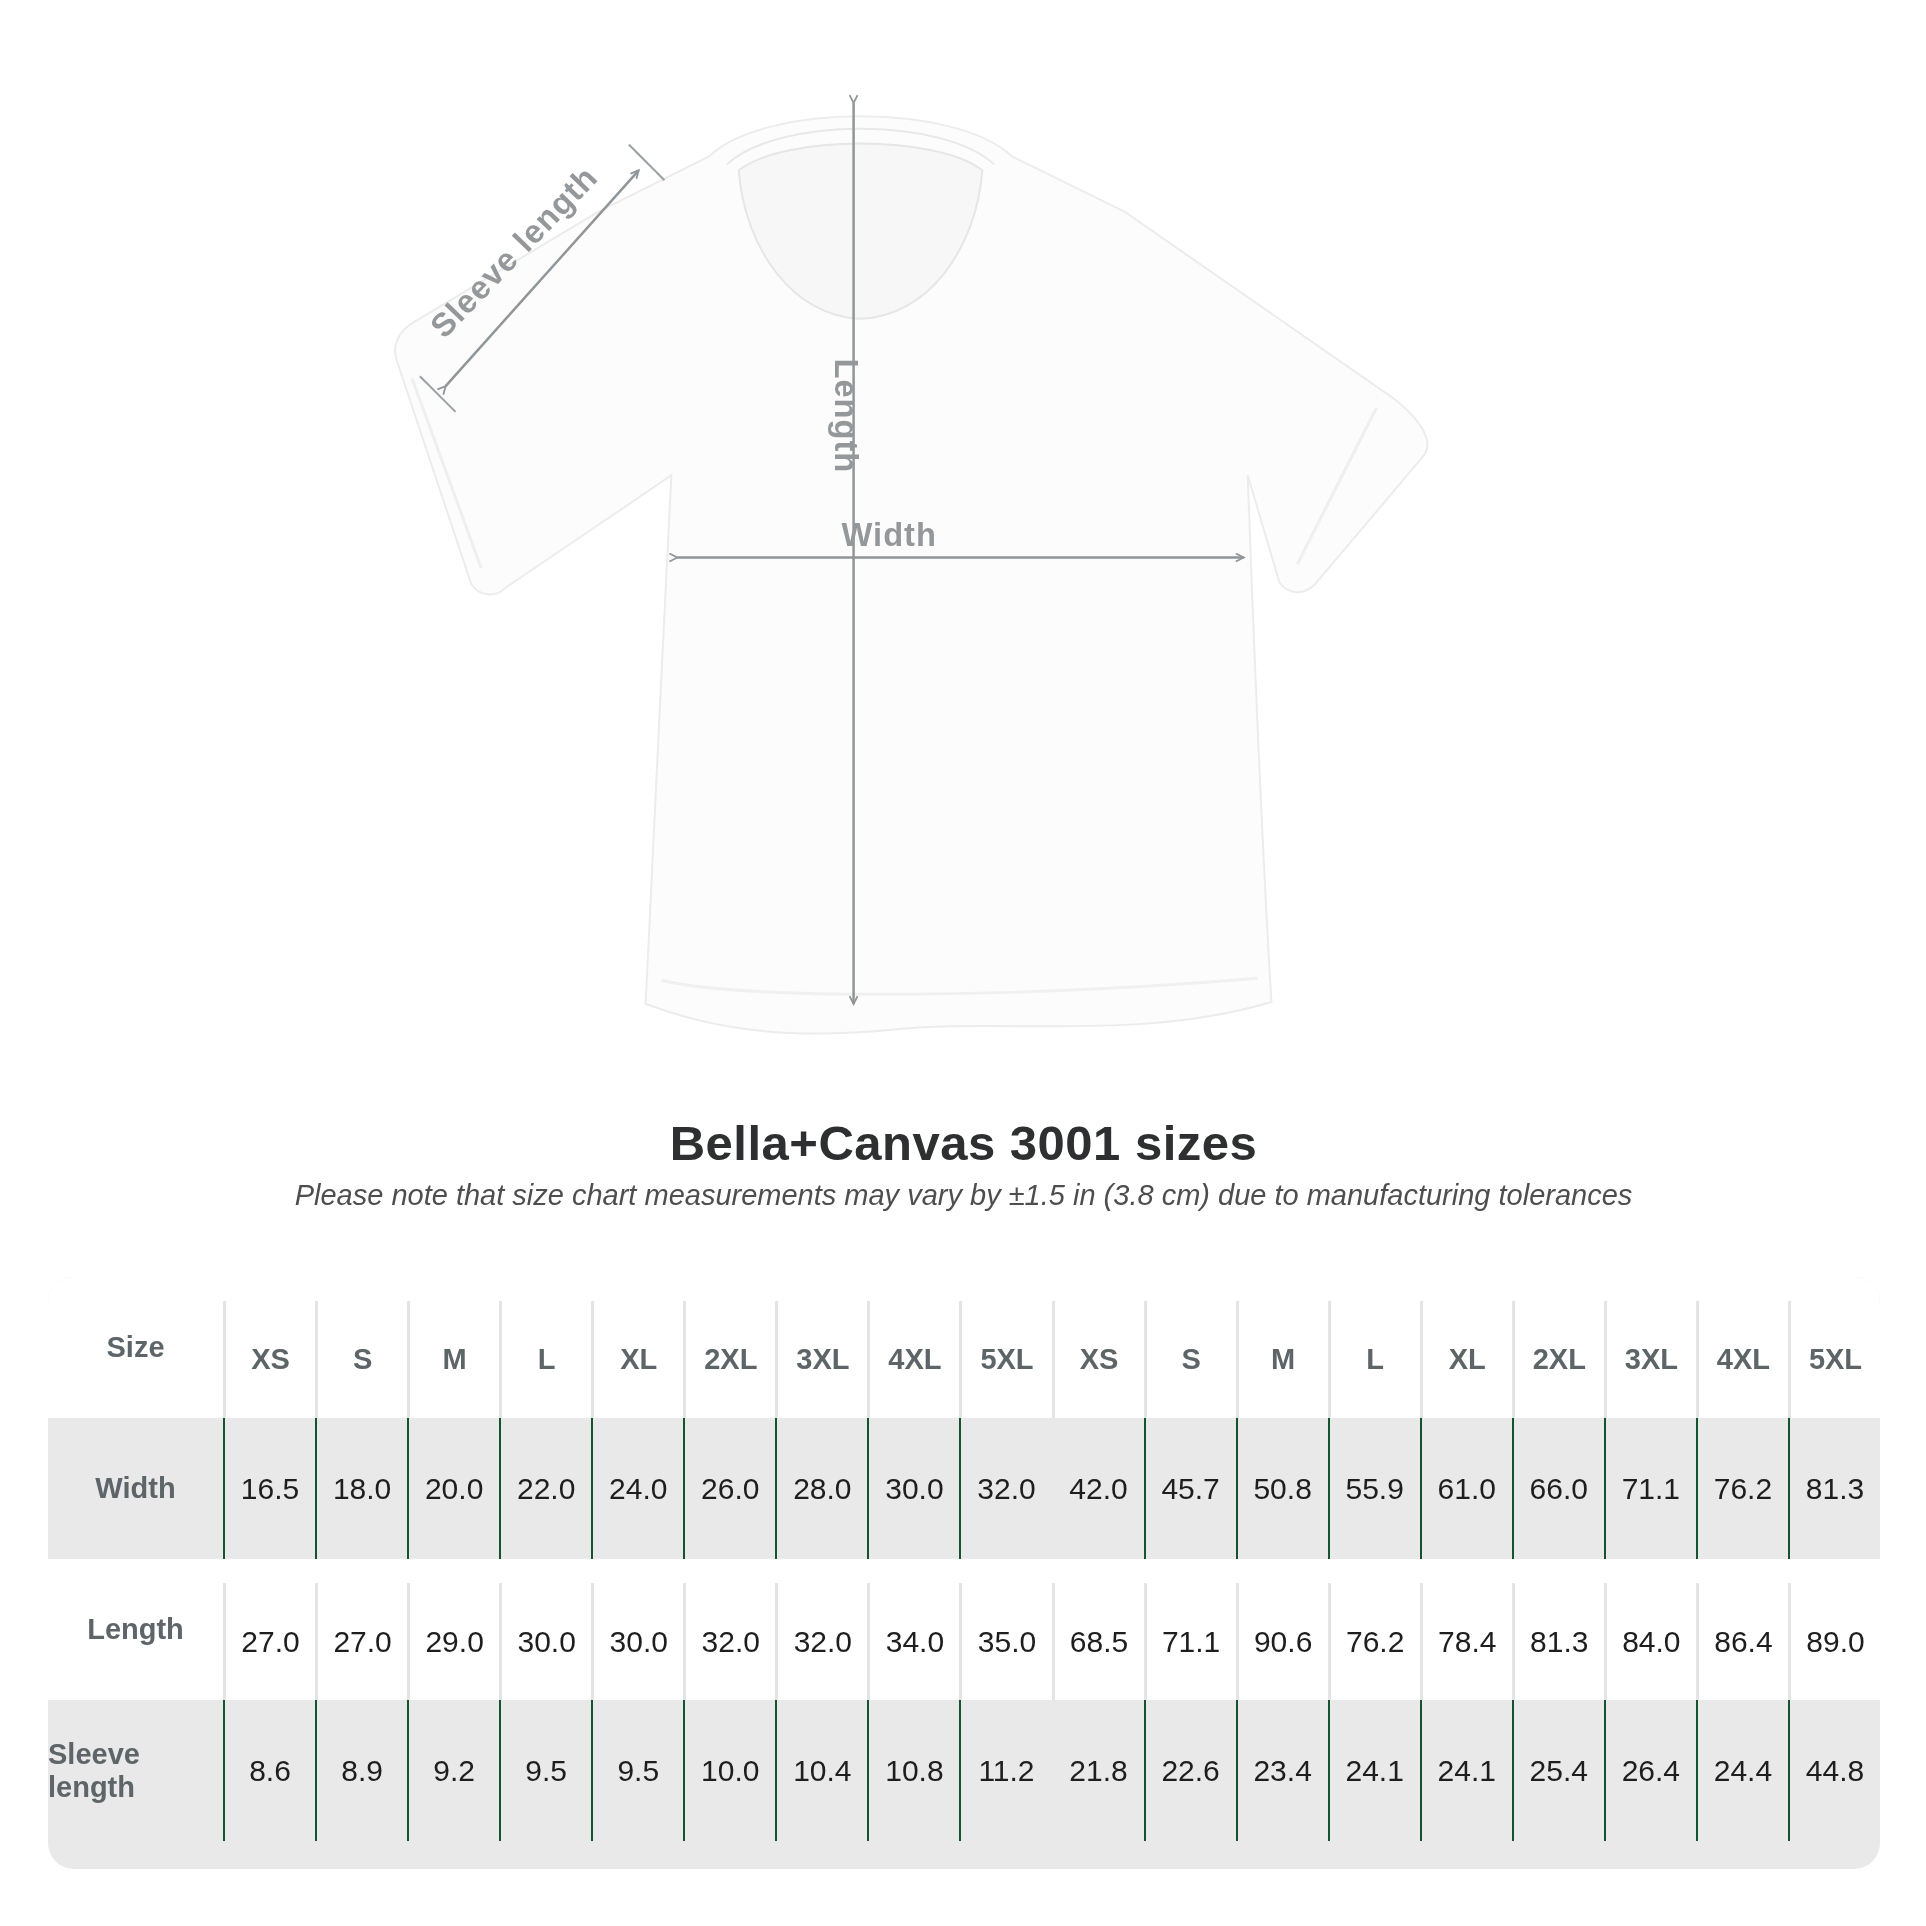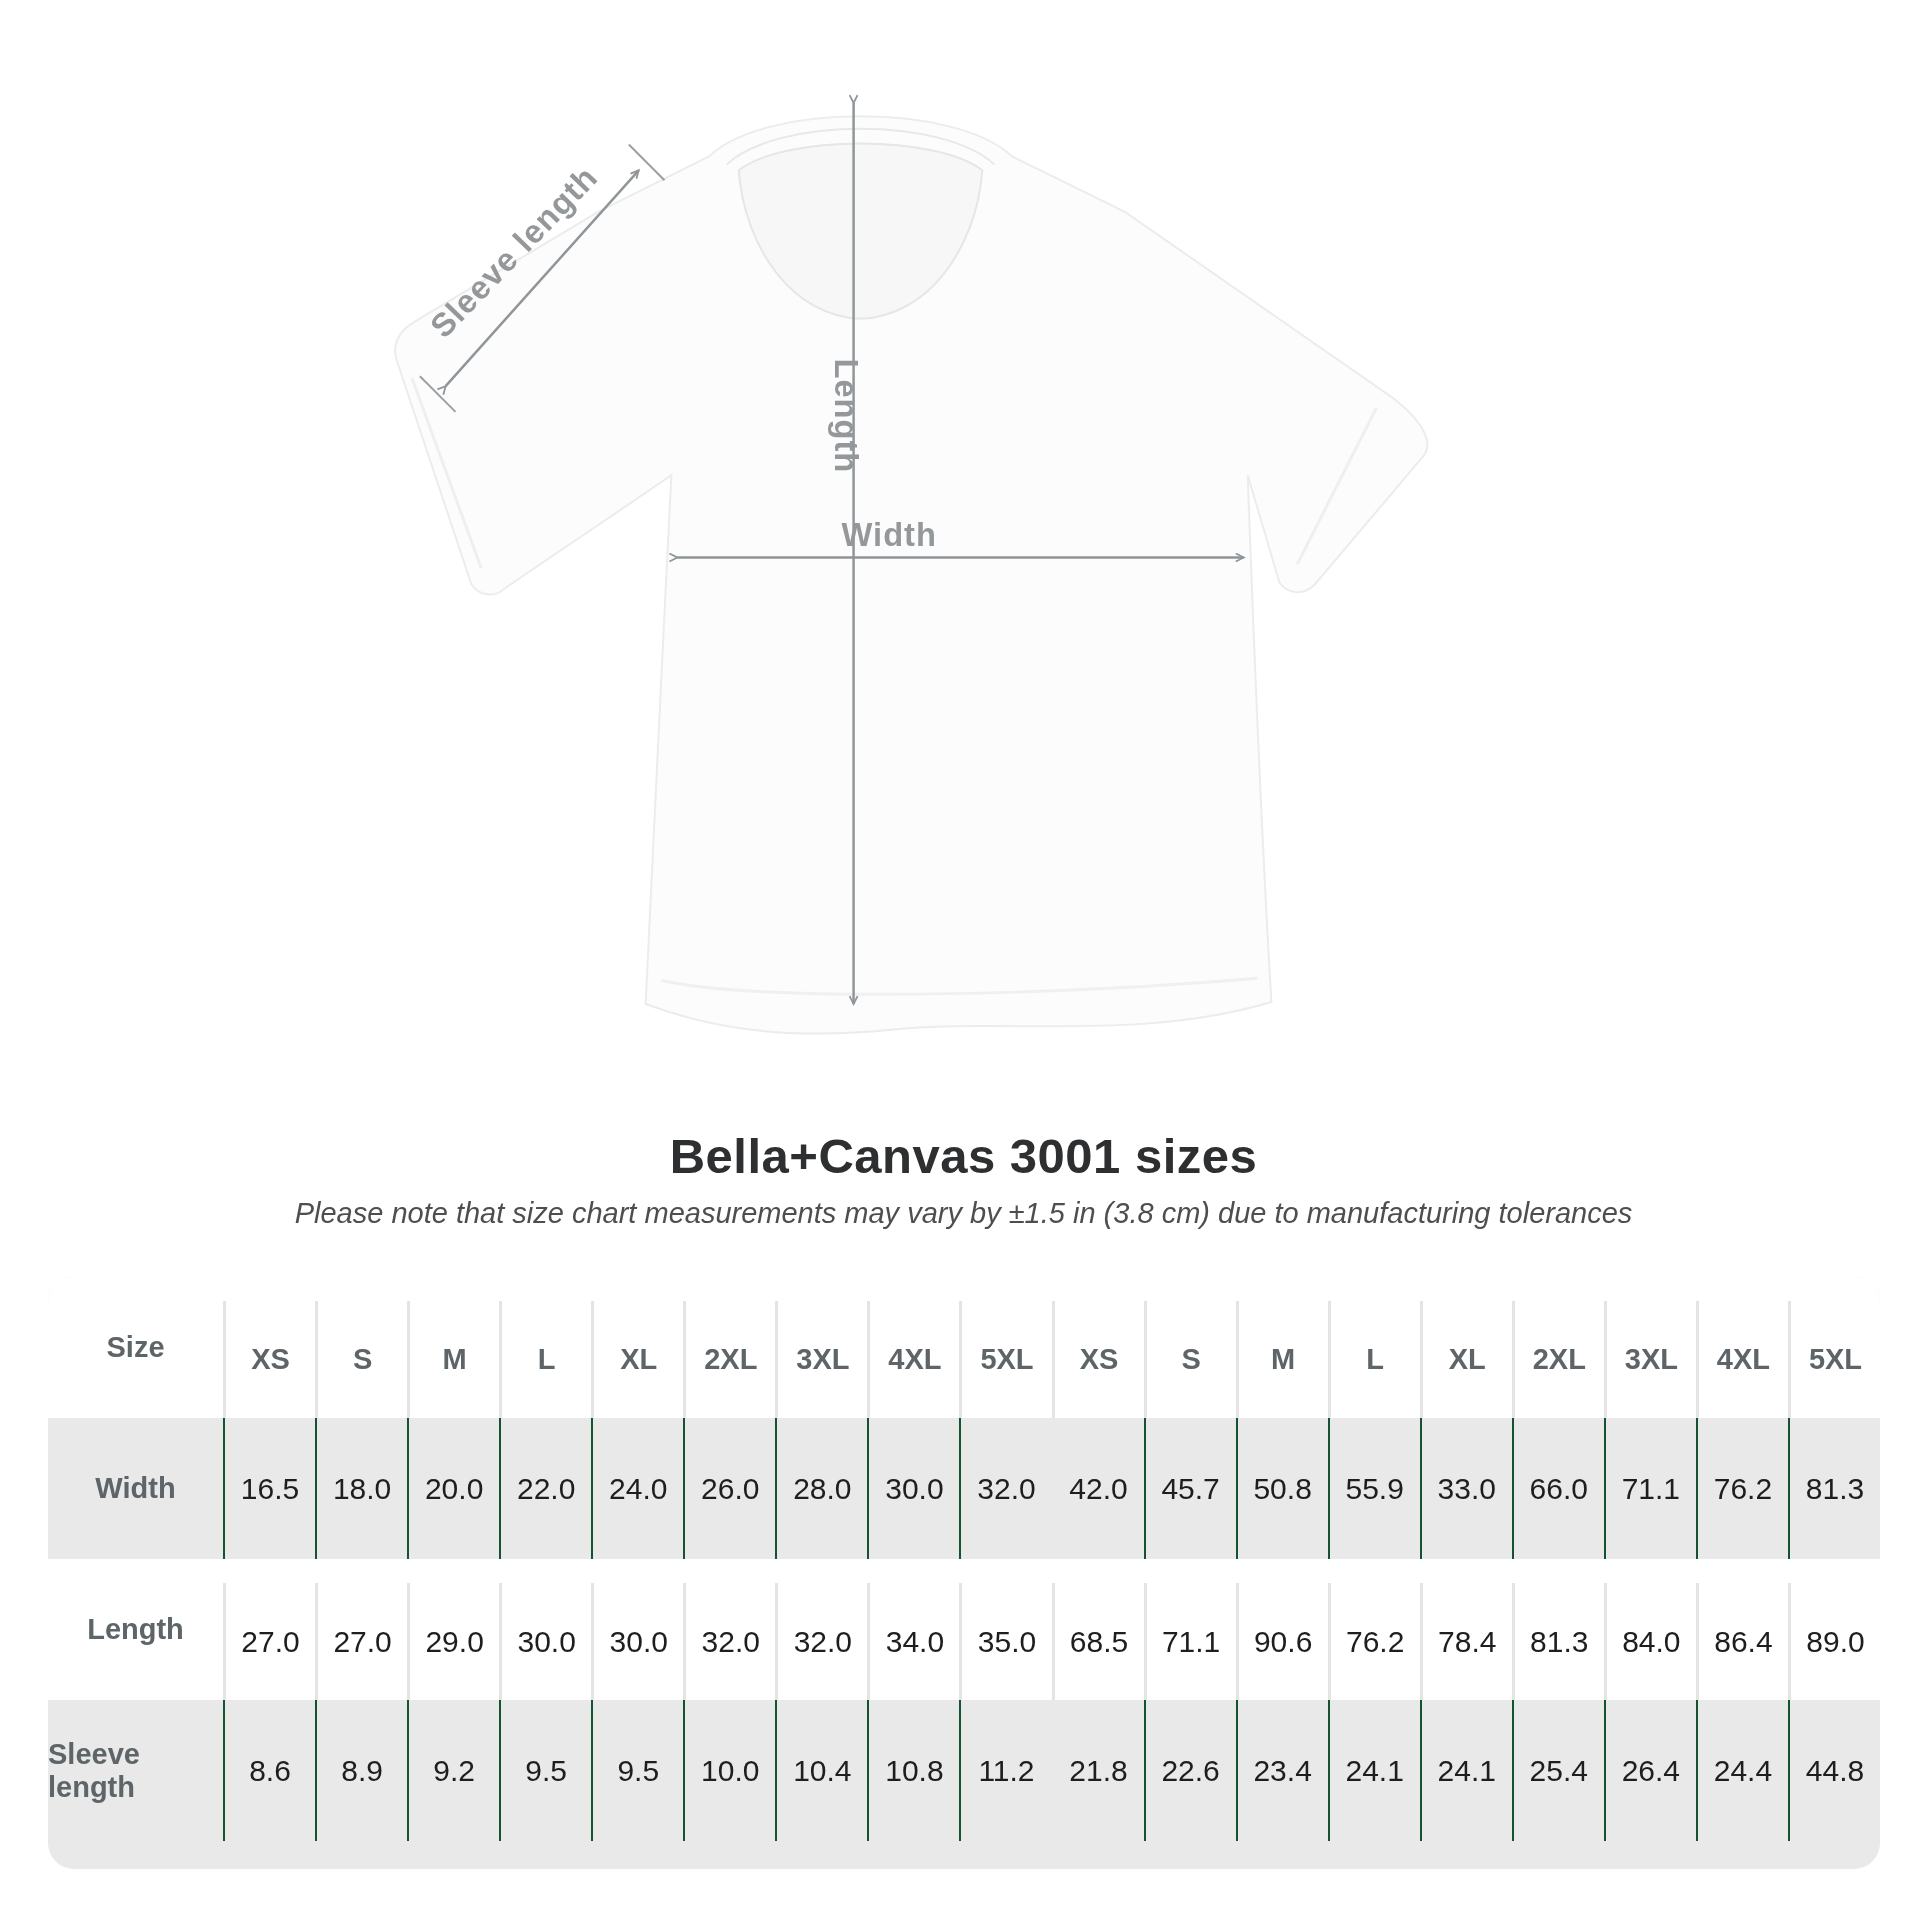--- a/index.html
+++ b/index.html
@@ -19,21 +19,21 @@
     fill:#95989b;
     font-family:"Liberation Sans", sans-serif;
     font-weight:bold;
     font-size:33px;
     letter-spacing:1px;
   }
 
   
   .heading{position:absolute;top:1115px;left:0;width:100%;text-align:center;}
   .heading h1{
-    margin:13px;font-size:49px;font-weight:bold;color:#2d2f30;letter-spacing:0.5px;
+    margin:0;font-size:49px;font-weight:bold;color:#2d2f30;letter-spacing:0.5px;
   }
   .heading p{
     margin:8px 0 0 0;font-size:29px;font-style:italic;color:#4e4e4e;
   }
 
   
   .sizes-table{
     position:absolute;
     left:48px;top:1277px;
     width:1832px;height:592px;
@@ -159,21 +159,21 @@
       <div class="cell data">22.0</div>
       <div class="cell data">24.0</div>
       <div class="cell data">26.0</div>
       <div class="cell data">28.0</div>
       <div class="cell data">30.0</div>
       <div class="cell data">32.0</div>
       <div class="cell data group-start">42.0</div>
       <div class="cell data">45.7</div>
       <div class="cell data">50.8</div>
       <div class="cell data">55.9</div>
-      <div class="cell data">33.0</div>
+      <div class="cell data">61.0</div>
       <div class="cell data">66.0</div>
       <div class="cell data">71.1</div>
       <div class="cell data">76.2</div>
       <div class="cell data">81.3</div>
     </div>
 
     <div class="trow white">
       <div class="cell label">Length</div>
       <div class="cell data">27.0</div>
       <div class="cell data">27.0</div>

